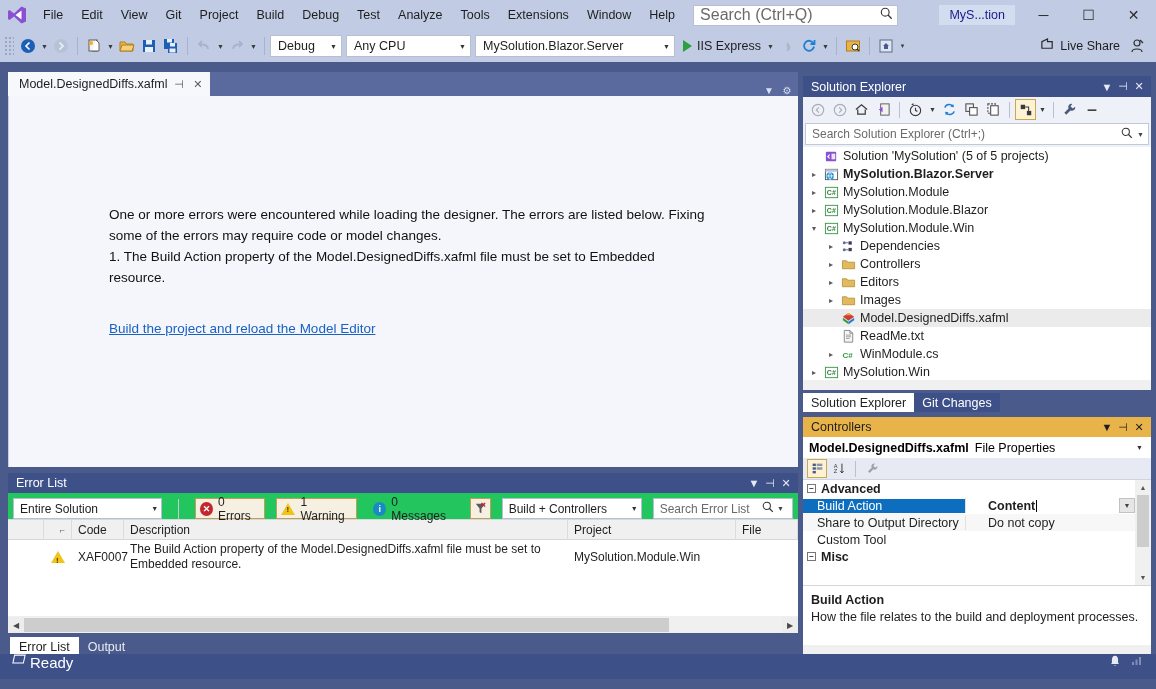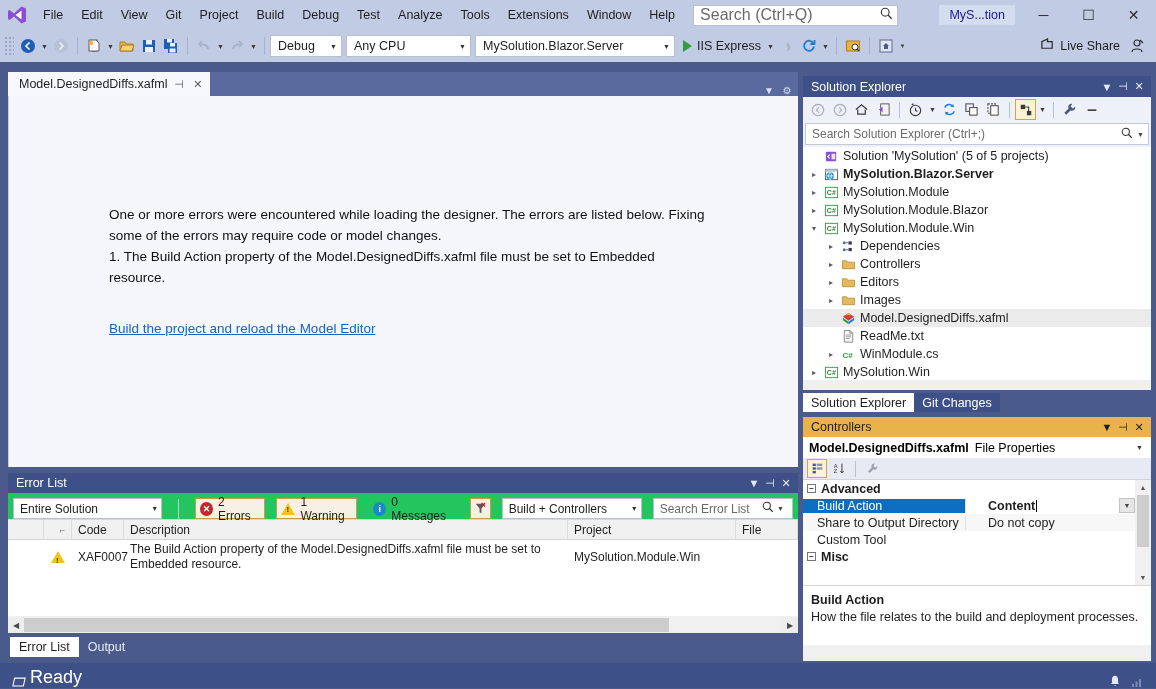--- a/index.html
+++ b/index.html
@@ -182,22 +182,22 @@
   .vdrop { width:16px;height:15px;margin-left:auto;background:#e6e6e6;border:1px solid #c2c2c2;
     display:flex;align-items:center;justify-content:center;font-size:7px;color:#444; }
   .caret-cursor { display:inline-block; width:1px; height:12px; background:#000; margin-left:1px; vertical-align:-2px; }
   .pr-vscroll { width:16px; background:#f0f0f0; display:flex; flex-direction:column; align-items:center; }
   .pr-vscroll .a { height:15px; width:16px; display:flex; align-items:center; justify-content:center; font-size:7px; color:#555;}
   .pr-vscroll .th { width:12px; background:#cdcdcd; }
   .pr-desc { background:#fff; height:60px; padding:6px 8px; font-size:12.5px; color:#1e1e1e; line-height:17px; border-top:1px solid #d6d6d6;}
   .pr-desc .t { font-weight:bold; }
 
   
-  .statusbar { position:absolute; left:0; bottom:1px; width:1156px; height:25px; background:#3d5088;
-    display:flex; align-items:flex-end; color:#fff; font-size:18px; padding:0 8px; }
+  .statusbar { position:absolute; left:0; bottom:10px; width:1156px; height:25px; background:#3d5088;
+    display:flex; align-items:flex-start; color:#fff; font-size:15px; padding:0 8px; }
   .statusbar .sp { flex:1; }
   .sb-icon { width:22px; display:flex; align-items:center; justify-content:center; }
 </style>
 </head>
 <body>
 
 <div class="app">
 
   <div class="titlebar">
     <div class="vs-logo">
@@ -388,21 +388,21 @@
       <span class="hbtn">✕</span>
     </div>
     <div class="el-toolbar">
       <div class="el-combo" style="width:160px">
         <span style="flex:1">Entire Solution</span>
         <span class="arw">▼</span>
       </div>
       <div class="tsep" style="background:#c3c9d6;height:20px"></div>
       <div class="chip">
         <span class="badge err">✕</span>
-        <span>2 Errors</span>
+        <span>0 Errors</span>
       </div>
       <div class="chip">
         <span class="warn-tri"></span>
         <span>1 Warning</span>
       </div>
       <div class="chip" style="border-color:transparent;background:transparent">
         <span class="badge msg">i</span>
         <span>0 Messages</span>
       </div>
       <div class="filt-btn">

